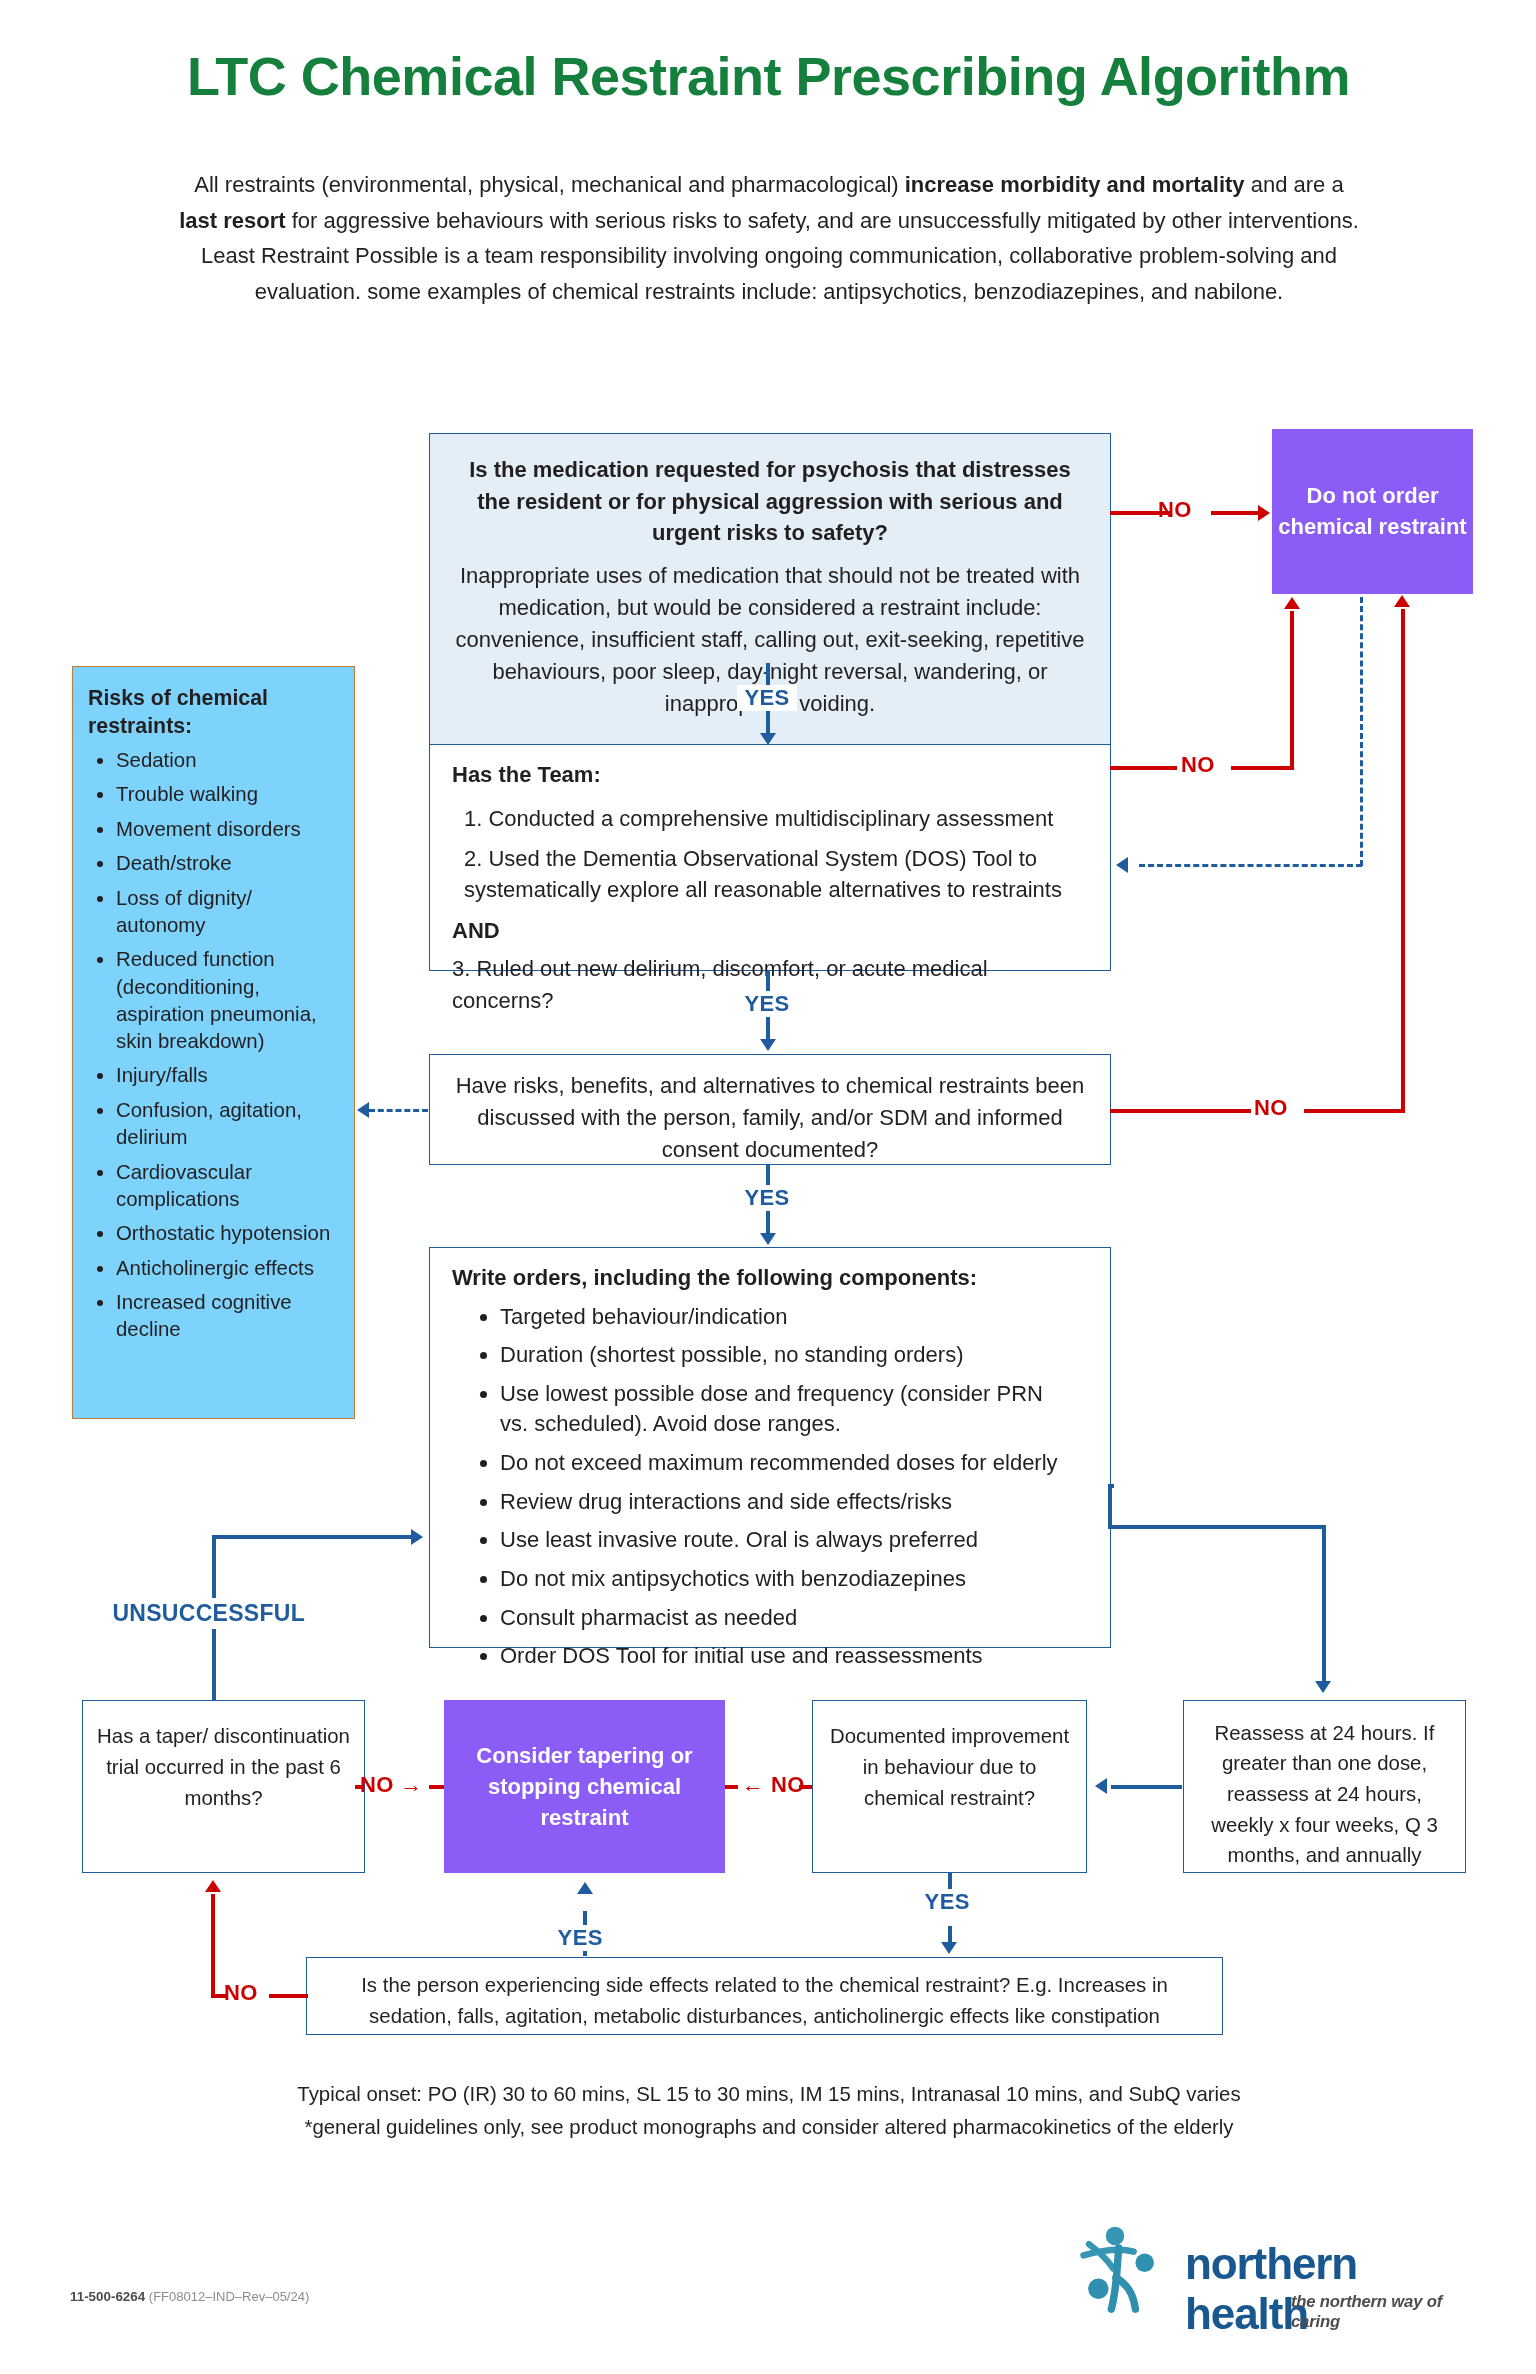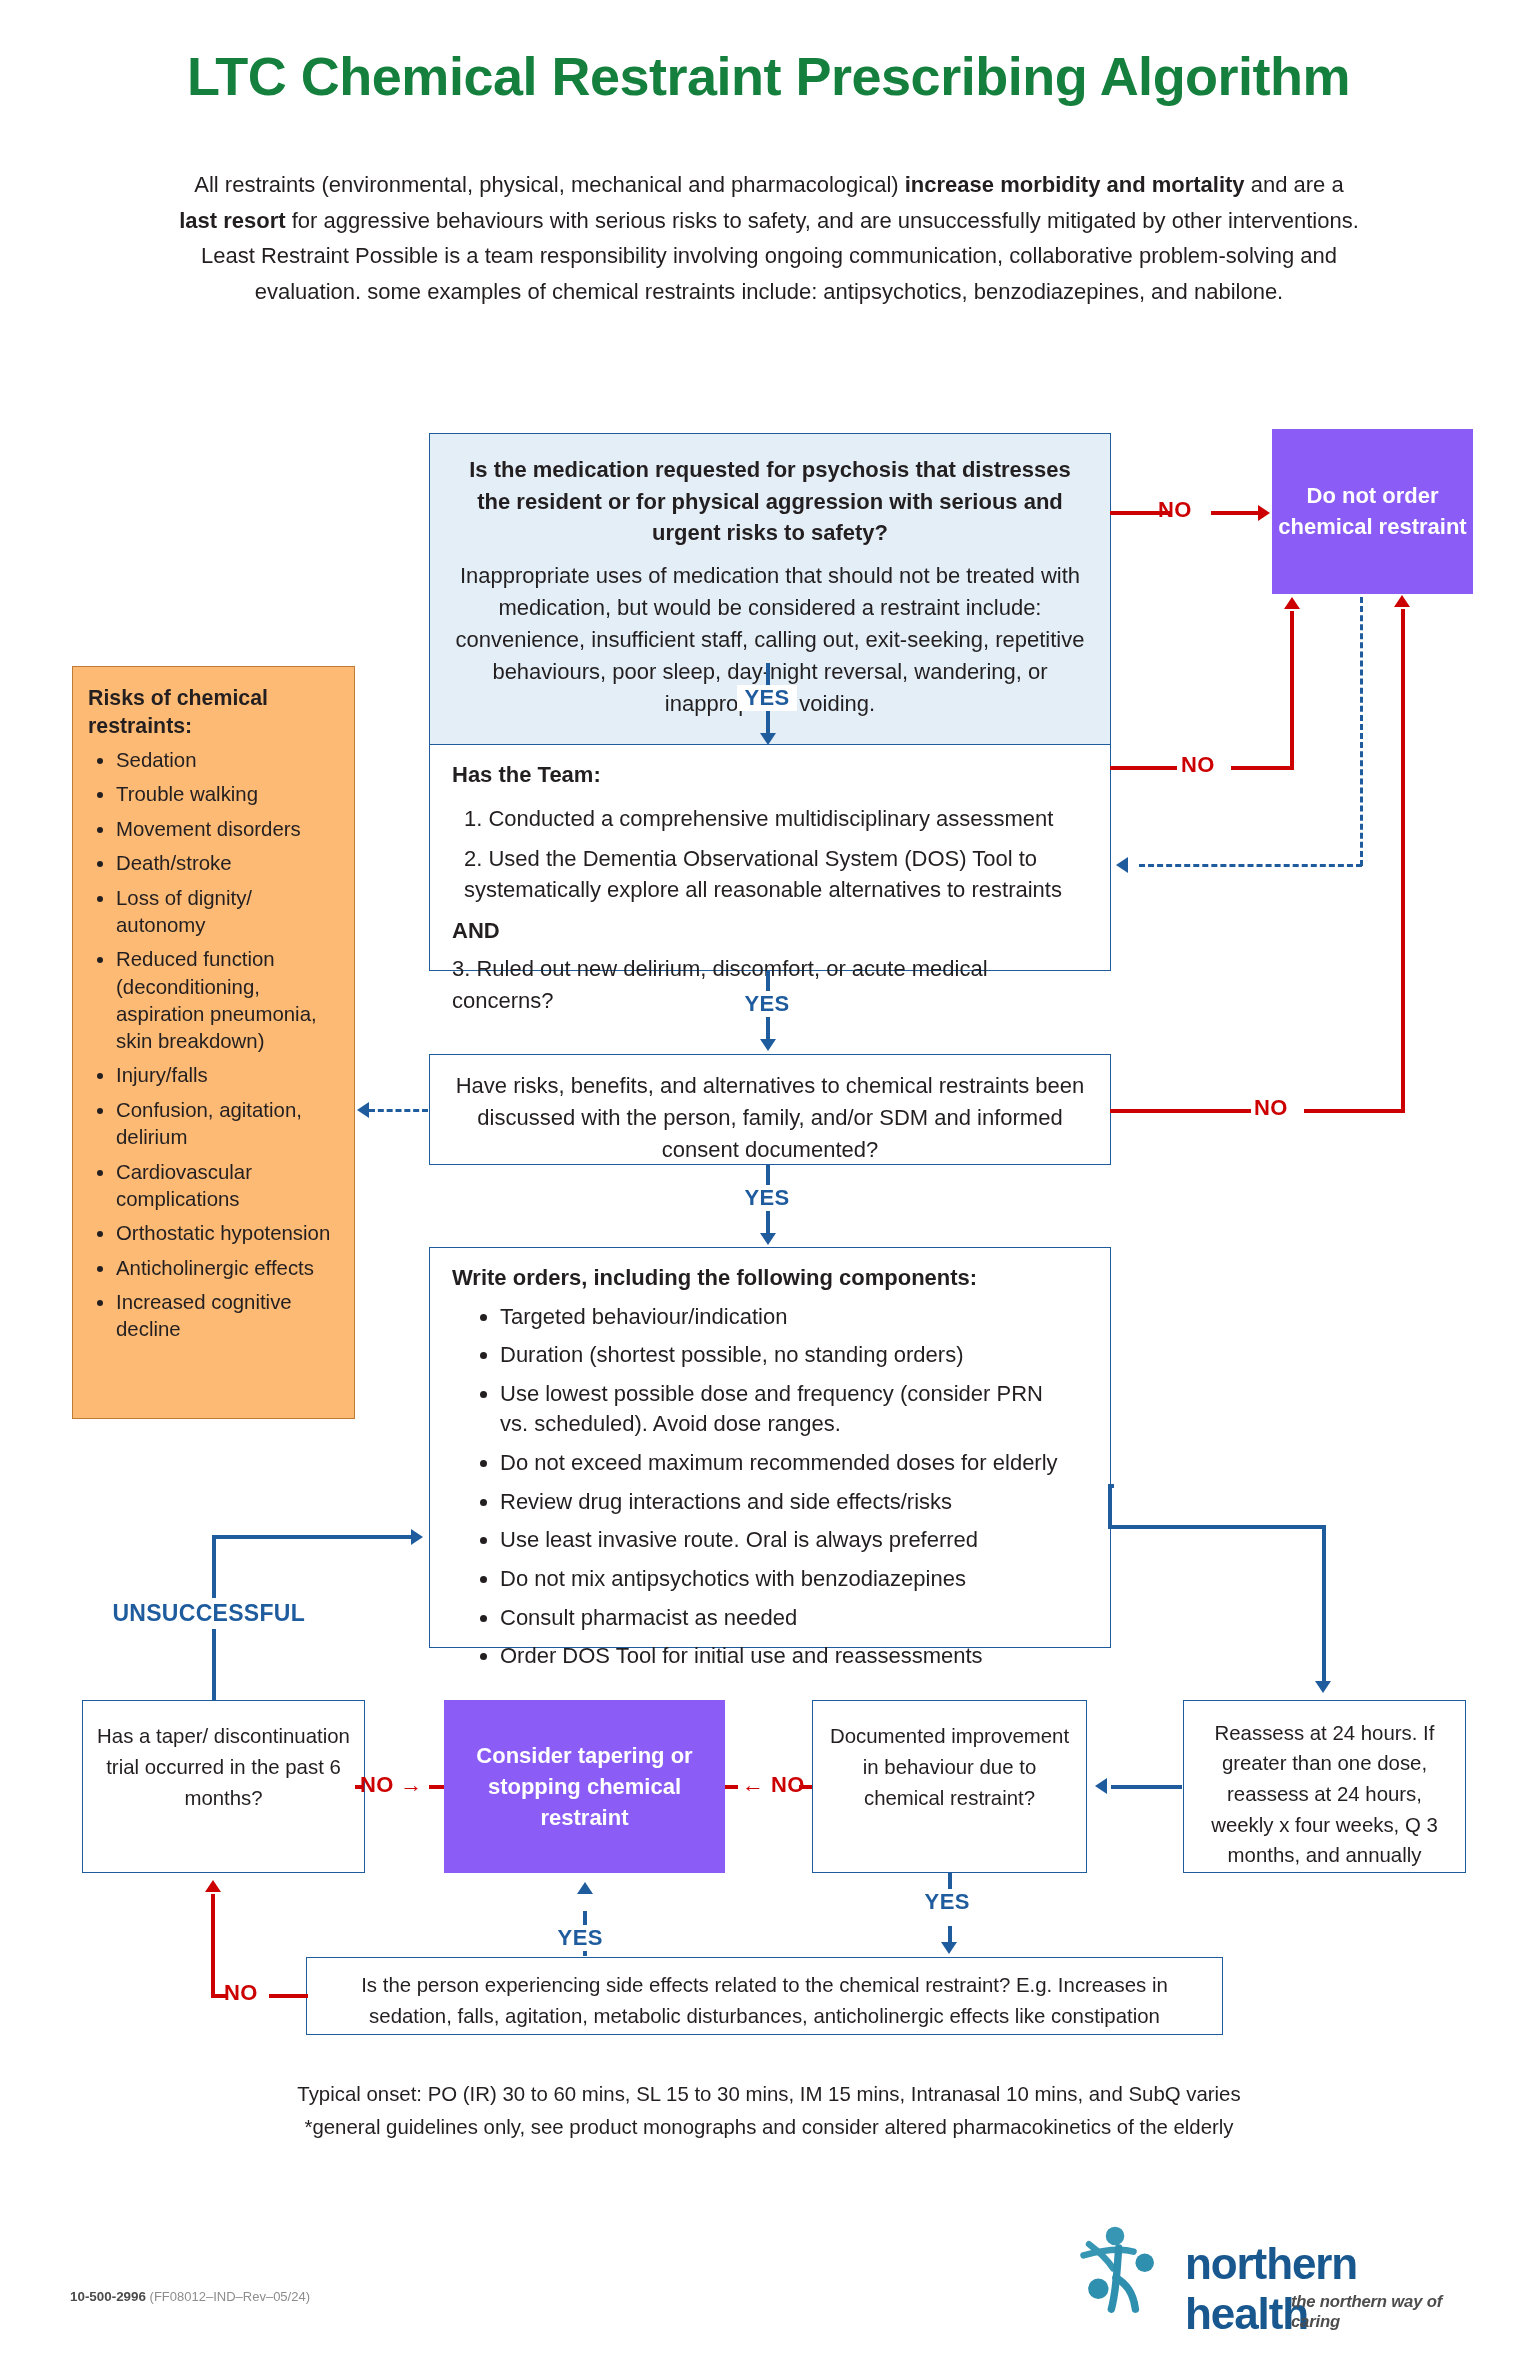--- a/index.html
+++ b/index.html
@@ -33,21 +33,21 @@
   }
   .lightbox{
     border:1.9px solid #1f5c9e;background:#e3eef7;
   }
   .redbox{
     background:#8b5cf6;border:none;color:#ffffff;
     font-weight:bold;text-align:center;
     display:flex;align-items:center;justify-content:center;
   }
   .orangebox{
-    border:1.9px solid #c07a38;background:#fdba74;
+    border:1.9px solid #c07a38;background:#7dd3fc;
   }
 
   .ctext{text-align:center;}
   .ltext{text-align:left;}
 
   
   .yes{
     position:absolute;color:#1f5c9e;font-weight:bold;font-size:22px;
     letter-spacing:0.4px;
   }
@@ -273,21 +273,21 @@
   <div class="lnr" style="left:211px;top:1994px;width:16.7px;height:3.7px;"></div>
   <div class="lnr" style="left:211px;top:1894px;width:3.7px;height:104px;"></div>
   <div class="ar ar-up-r" style="left:205px;top:1880px;"></div>
 
   <div id="onsetnote">
     <span>Typical onset: PO (IR) 30 to 60 mins, SL 15 to 30 mins, IM 15 mins, Intranasal 10 mins, and SubQ varies</span><br>
     <span>*general guidelines only, see product monographs and consider altered pharmacokinetics of the elderly</span>
   </div>
 
   <div id="docnum">
-    <b>10-500-2996</b>
+    <b>11-500-6264</b>
     <span>(FF08012–IND–Rev–05/24)</span>
   </div>
 
   <div id="logo">
     <svg width="104" height="102" viewBox="0 0 112 110">
       <circle cx="42" cy="15" r="10" fill="#3796b4"></circle>
       <circle cx="24" cy="72" r="11" fill="#2f8fae"></circle>
       <circle cx="74" cy="44" r="10" fill="#2f8fae"></circle>
       <path d="M8 36 C30 30 48 28 62 32" stroke="#3796b4" stroke-width="7" fill="none" stroke-linecap="round"></path>
       <path d="M14 24 C26 33 34 41 40 50" stroke="#3796b4" stroke-width="7" fill="none" stroke-linecap="round"></path>

